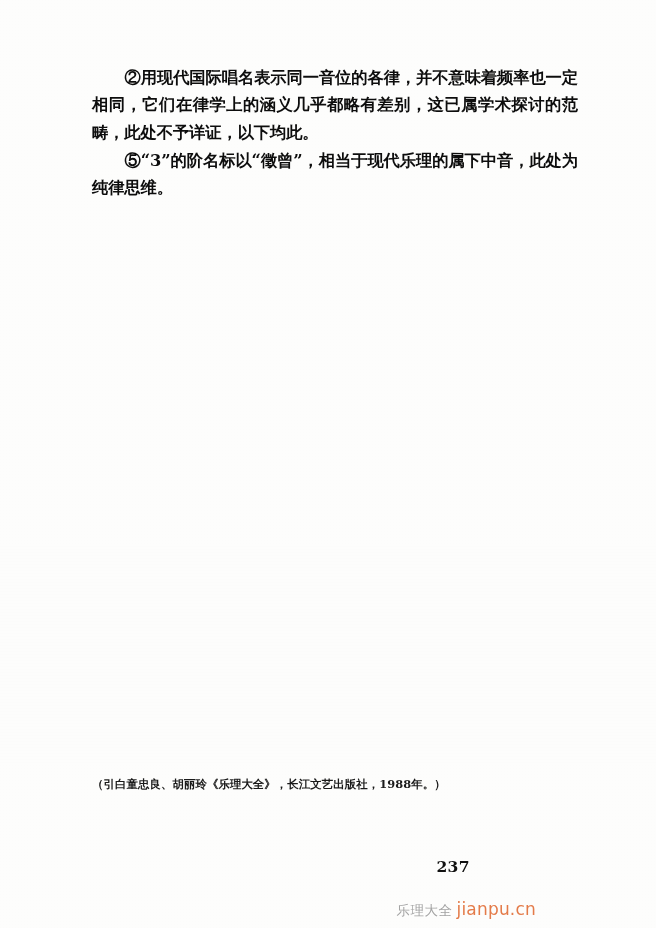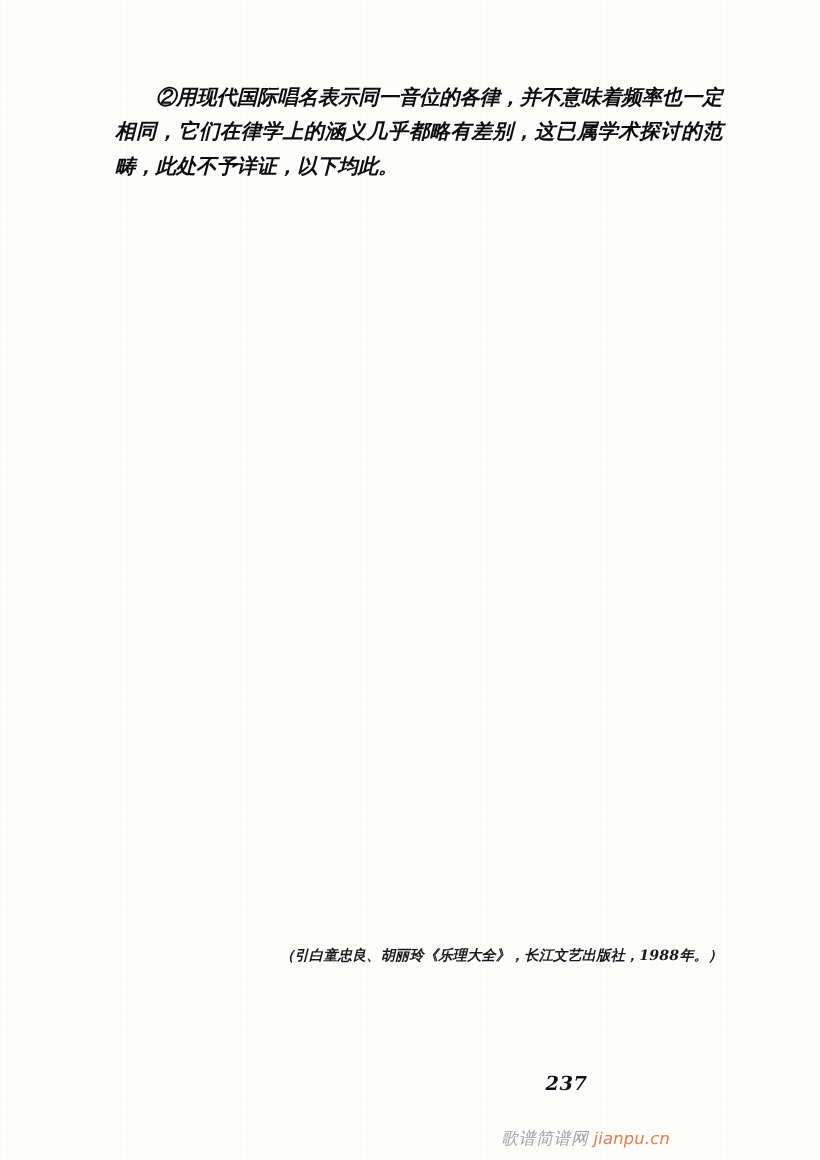--- a/index.html
+++ b/index.html
@@ -26,21 +26,20 @@
     opacity: 0.85;
     z-index: 5;
   }
 
   .page {
     position: absolute;
     left: 0;
     top: 0;
     width: 548px;
     height: 928px;
-    font-style: italic;
   }
 
   .text-column {
     position: absolute;
     left: 92px;
     top: 64px;
     width: 486px;
   }
 
   p.para {
@@ -57,23 +56,22 @@
   }
 
   
   p.para.first {
     margin-top: 0;
   }
 
   .citation {
     position: absolute;
     left: 92px;
-    top: 756px;
+    top: 776px;
     width: 486px;
-    text-align: right;
     font-size: 11.4px;
     line-height: 16px;
     color: #1a1a1a;
     font-weight: 600;
     letter-spacing: 0.1px;
     padding-right: 6px;
   }
 
   .page-number {
     position: absolute;
@@ -98,37 +96,38 @@
   }
   .watermark .wm-cn {
     color: #9c9c9c;
     font-family: "DejaVu Sans", "Liberation Sans", sans-serif;
     font-size: 13.5px;
     letter-spacing: 0.5px;
   }
   .watermark .wm-url {
     color: #e2703a;
     font-family: "DejaVu Sans", "Liberation Sans", sans-serif;
-    font-size: 13px;
+    font-size: 17px;
     margin-left: 4px;
     letter-spacing: 0.2px;
   }
 </style>
 </head>
 <body>
 
 <div class="page">
 
   <div class="text-column">
     <p class="para first">②用现代国际唱名表示同一音位的各律，并不意味着频率也一定相同，它们在律学上的涵义几乎都略有差别，这已属学术探讨的范畴，此处不予详证，以下均此。</p>
+    <p class="para">⑤“3”的阶名标以“徵曾”，相当于现代乐理的属下中音，此处为纯律思维。</p>
   </div>
 
   <div class="citation">（引白童忠良、胡丽玲《乐理大全》，长江文艺出版社，1988年。）</div>
 
   <div class="page-number">237</div>
 
   <div class="watermark">
-    <span class="wm-cn">歌谱简谱网</span><span class="wm-url">jianpu.cn</span>
+    <span class="wm-cn">乐理大全</span><span class="wm-url">jianpu.cn</span>
   </div>
 
 </div>
 
 <div class="page-noise"></div>
 
 </body></html>

